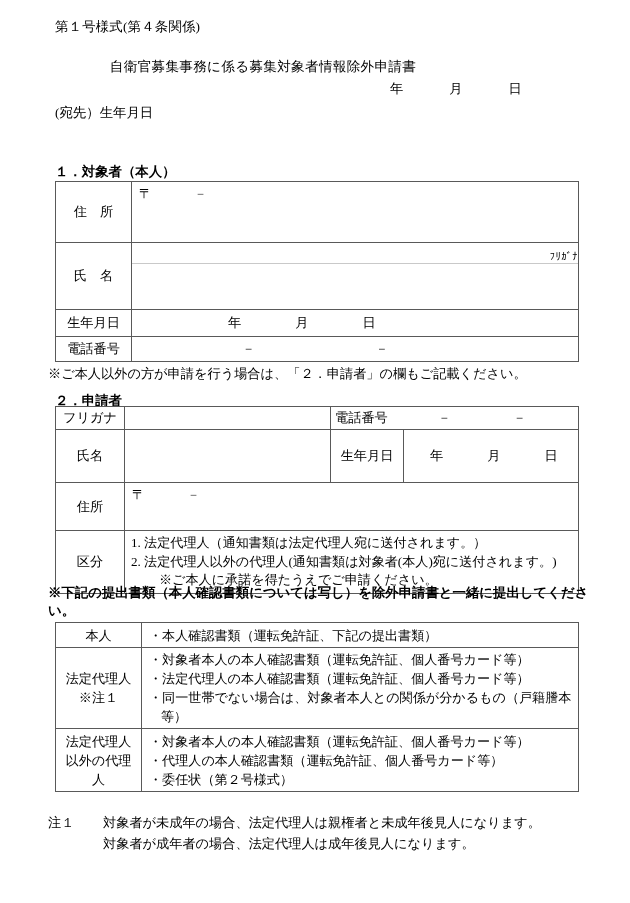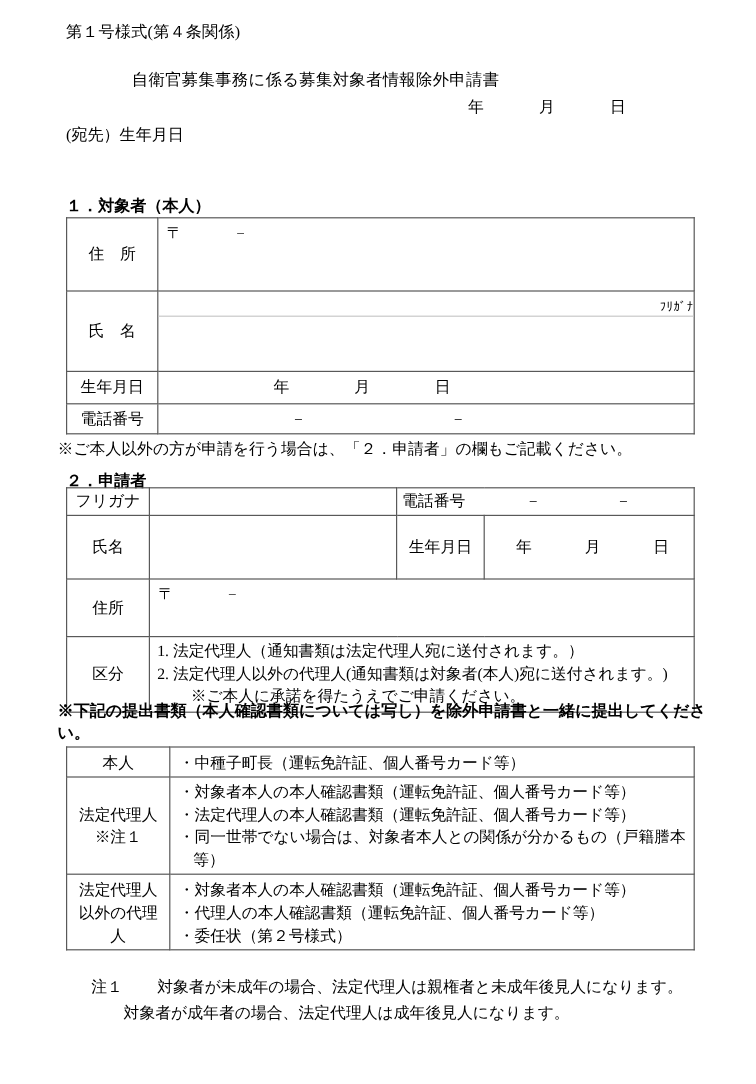--- a/index.html
+++ b/index.html
@@ -189,21 +189,21 @@
   
   .footnote {
     position: absolute;
     left: 48px; top: 812px;
     width: 560px;
     font-size: 13.2px;
     line-height: 21px;
   }
   .footnote .fn-line1 { white-space: nowrap; }
   .footnote .fn-line2 { white-space: nowrap; padding-left: 55px; }
-  .footnote .fn-tag { display: inline-block; width: 55px; margin-left: 28px; }
+  .footnote .fn-tag { display: inline-block; width: 55px; }
 </style>
 </head>
 <body>
 
 <div class="page">
 
   <div class="form-code">第１号様式(第４条関係)</div>
 
   <div class="doc-title">自衛官募集事務に係る募集対象者情報除外申請書</div>
 
@@ -313,21 +313,21 @@
   <table class="grid" id="table-docs">
     <colgroup>
         <col style="width:86px">
         <col style="width:437px">
       </colgroup>
     <tbody>
       <tr>
         <td class="doc-label" style="height:24px">本人</td>
         <td>
           <div class="doc-items">
-            <div>・中種子町長（運転免許証、個人番号カード等）</div>
+            <div>・本人確認書類（運転免許証、下記の提出書類）</div>
           </div>
         </td>
       </tr>
       <tr>
         <td class="doc-label" style="height:78px">
           <div>法定代理人</div>
           <div>※注１</div>
         </td>
         <td>
           <div class="doc-items">

